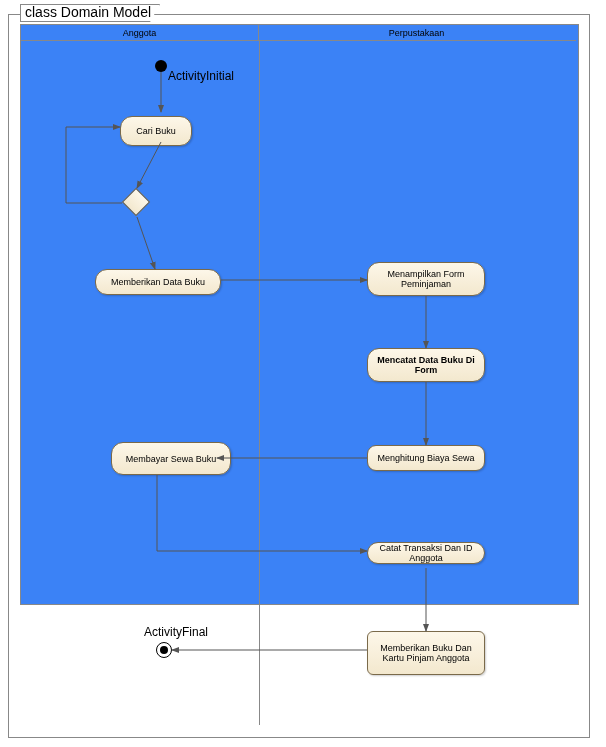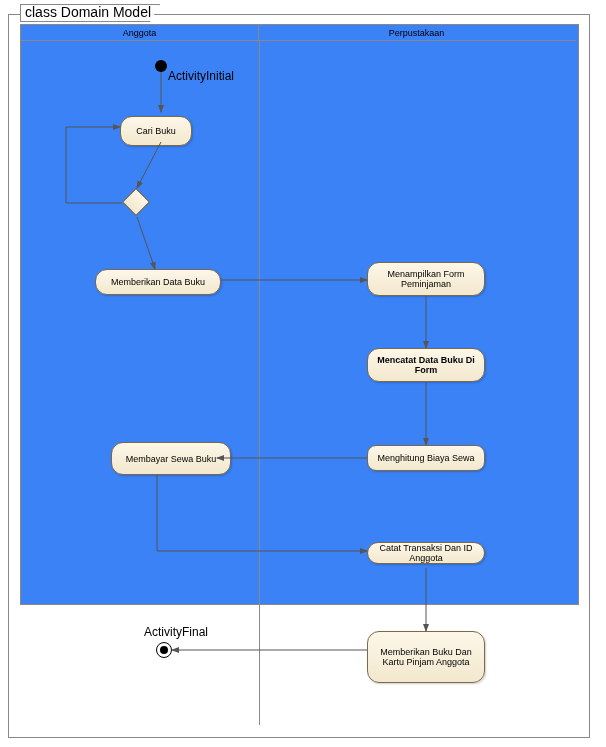--- a/index.html
+++ b/index.html
@@ -183,21 +183,21 @@
   </div>
 
   <div class="activity" style="left:97px; top:442px; width:120px; height:33px;margin-left:14px;">
     <span>Membayar Sewa Buku</span>
   </div>
 
   <div class="activity" style="left:367px; top:534px; width:118px; height:22px;margin-top:8px;">
     <span>Catat Transaksi Dan ID Anggota</span>
   </div>
 
-  <div class="activity" style="left:367px; top:631px; width:118px; height:52px;">
+  <div class="activity" style="left:367px; top:631px; width:118px; height:44px;border-radius:6px;">
     <span>Memberikan Buku Dan Kartu Pinjam Anggota</span>
   </div>
 
   <div class="final-node" style="left:156px; top:642px;"></div>
   <div class="node-label" style="left:144px; top:625px;">ActivityFinal</div>
 
   <svg class="edges">
     <defs>
       <marker id="arrow" markerWidth="8" markerHeight="8" refX="7" refY="3" orient="auto" markerUnits="userSpaceOnUse">
         <path d="M0,0 L8,3 L0,6 Z" fill="#555"></path>

